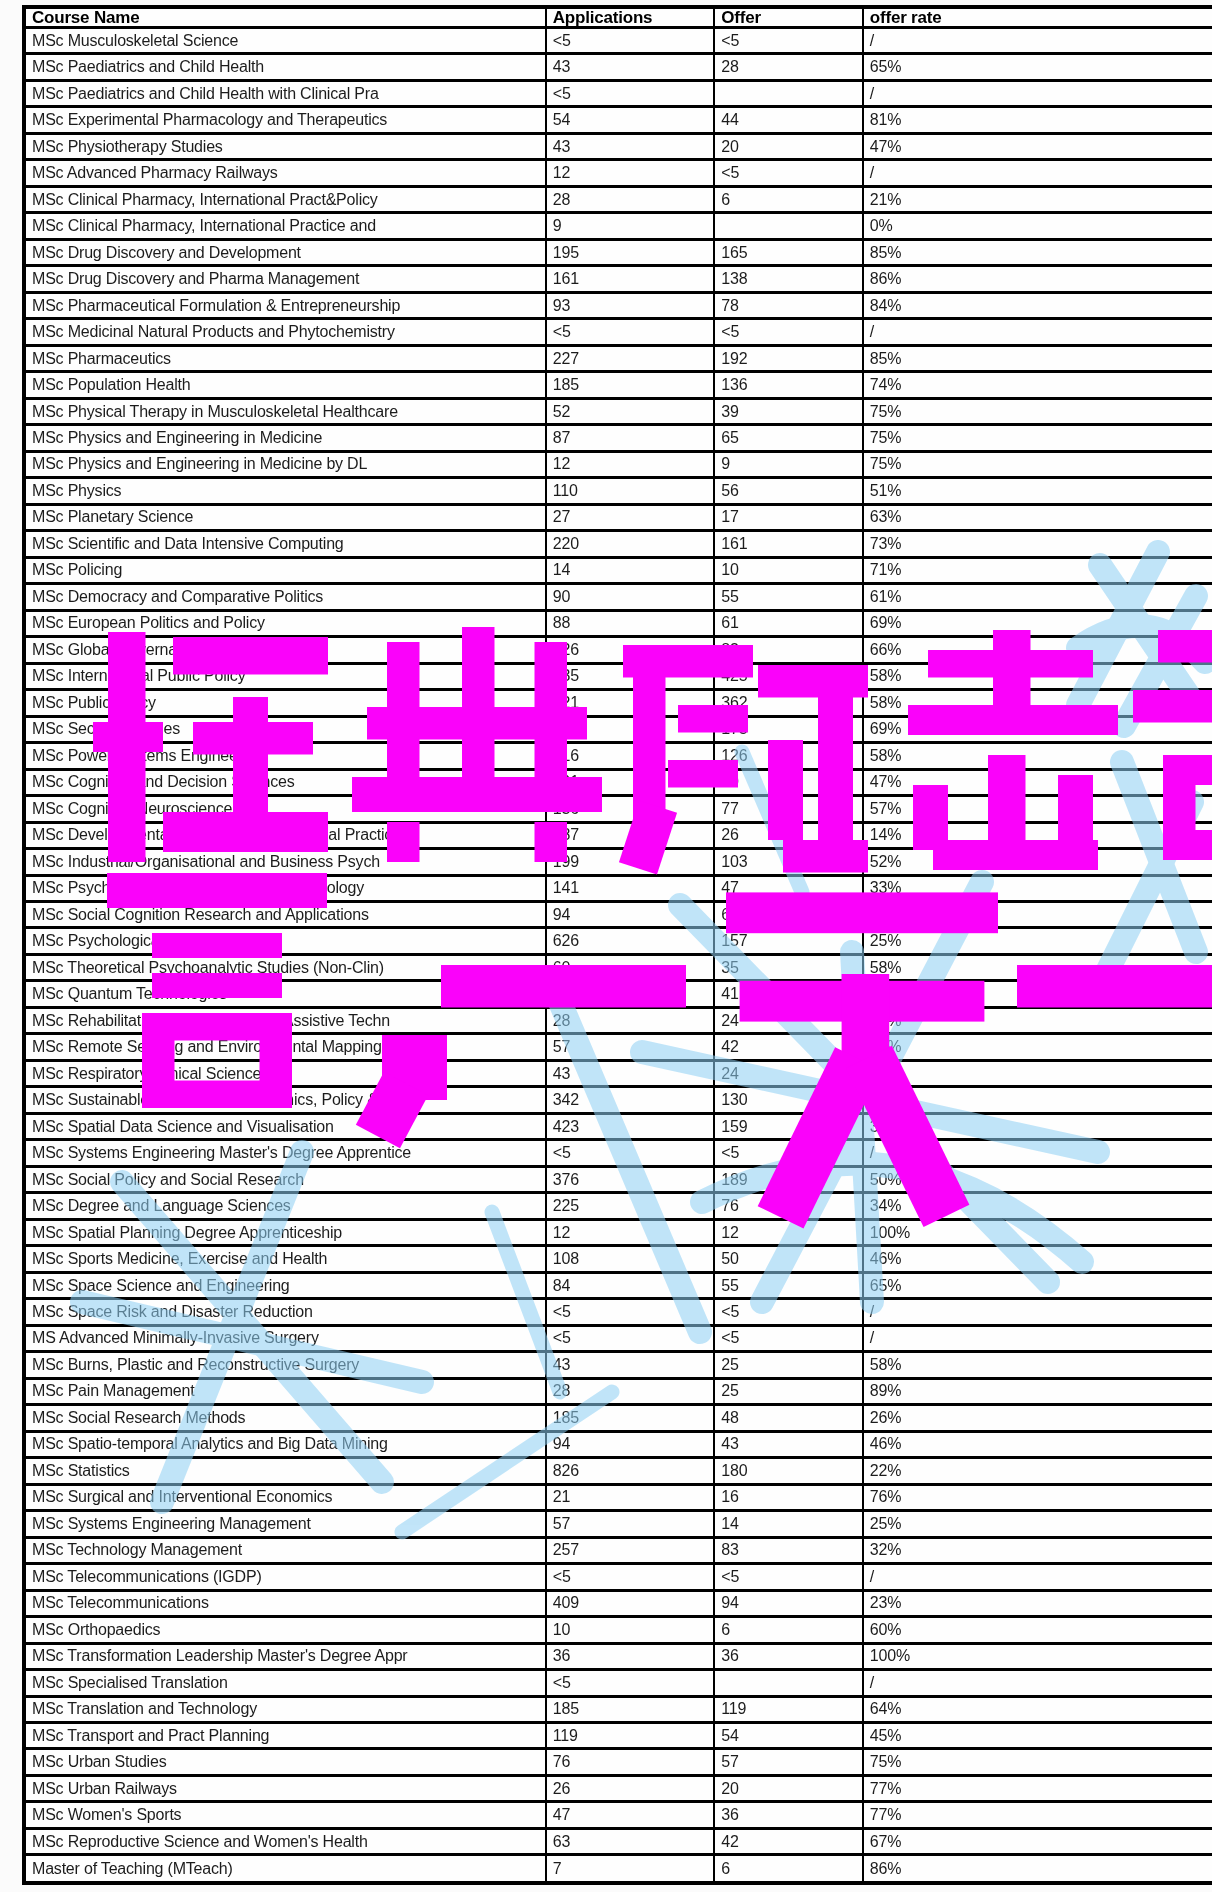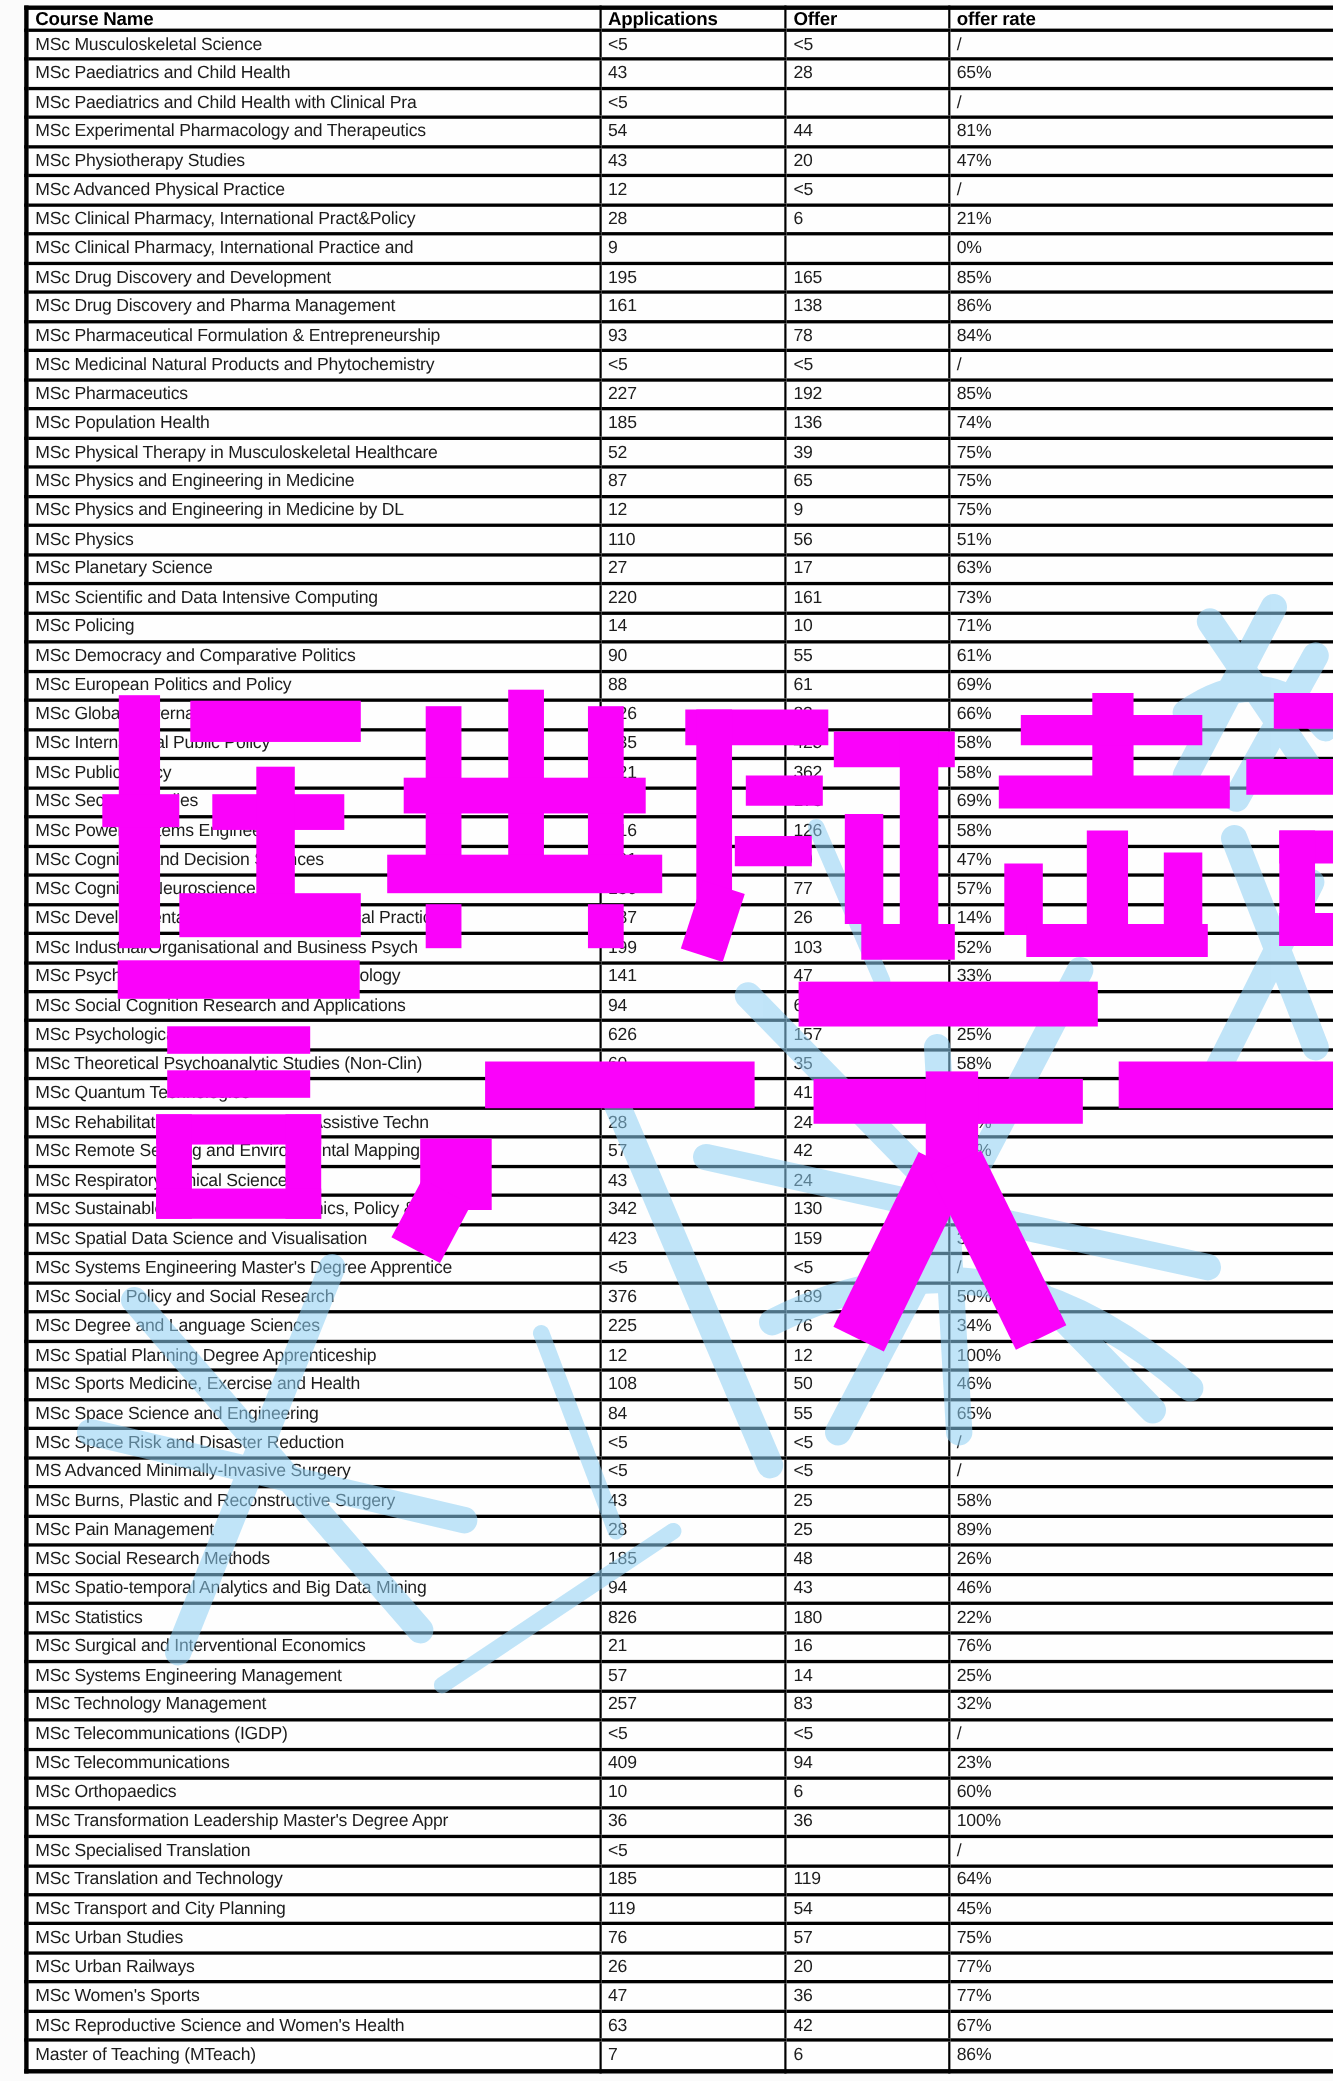--- a/index.html
+++ b/index.html
@@ -83,21 +83,21 @@
         <td>44</td>
         <td>81%</td>
       </tr>
       <tr>
         <td>MSc Physiotherapy Studies</td>
         <td>43</td>
         <td>20</td>
         <td>47%</td>
       </tr>
       <tr>
-        <td>MSc Advanced Physical Practice</td>
+        <td>MSc Advanced Pharmacy Railways</td>
         <td>12</td>
         <td>&lt;5</td>
         <td>/</td>
       </tr>
       <tr>
         <td>MSc Clinical Pharmacy, International Pract&amp;Policy</td>
         <td>28</td>
         <td>6</td>
         <td>21%</td>
       </tr>
@@ -437,21 +437,21 @@
         <td></td>
         <td>/</td>
       </tr>
       <tr>
         <td>MSc Translation and Technology</td>
         <td>185</td>
         <td>119</td>
         <td>64%</td>
       </tr>
       <tr>
-        <td>MSc Transport and City Planning</td>
+        <td>MSc Transport and Pract Planning</td>
         <td>119</td>
         <td>54</td>
         <td>45%</td>
       </tr>
       <tr>
         <td>MSc Urban Studies</td>
         <td>76</td>
         <td>57</td>
         <td>75%</td>
       </tr>

